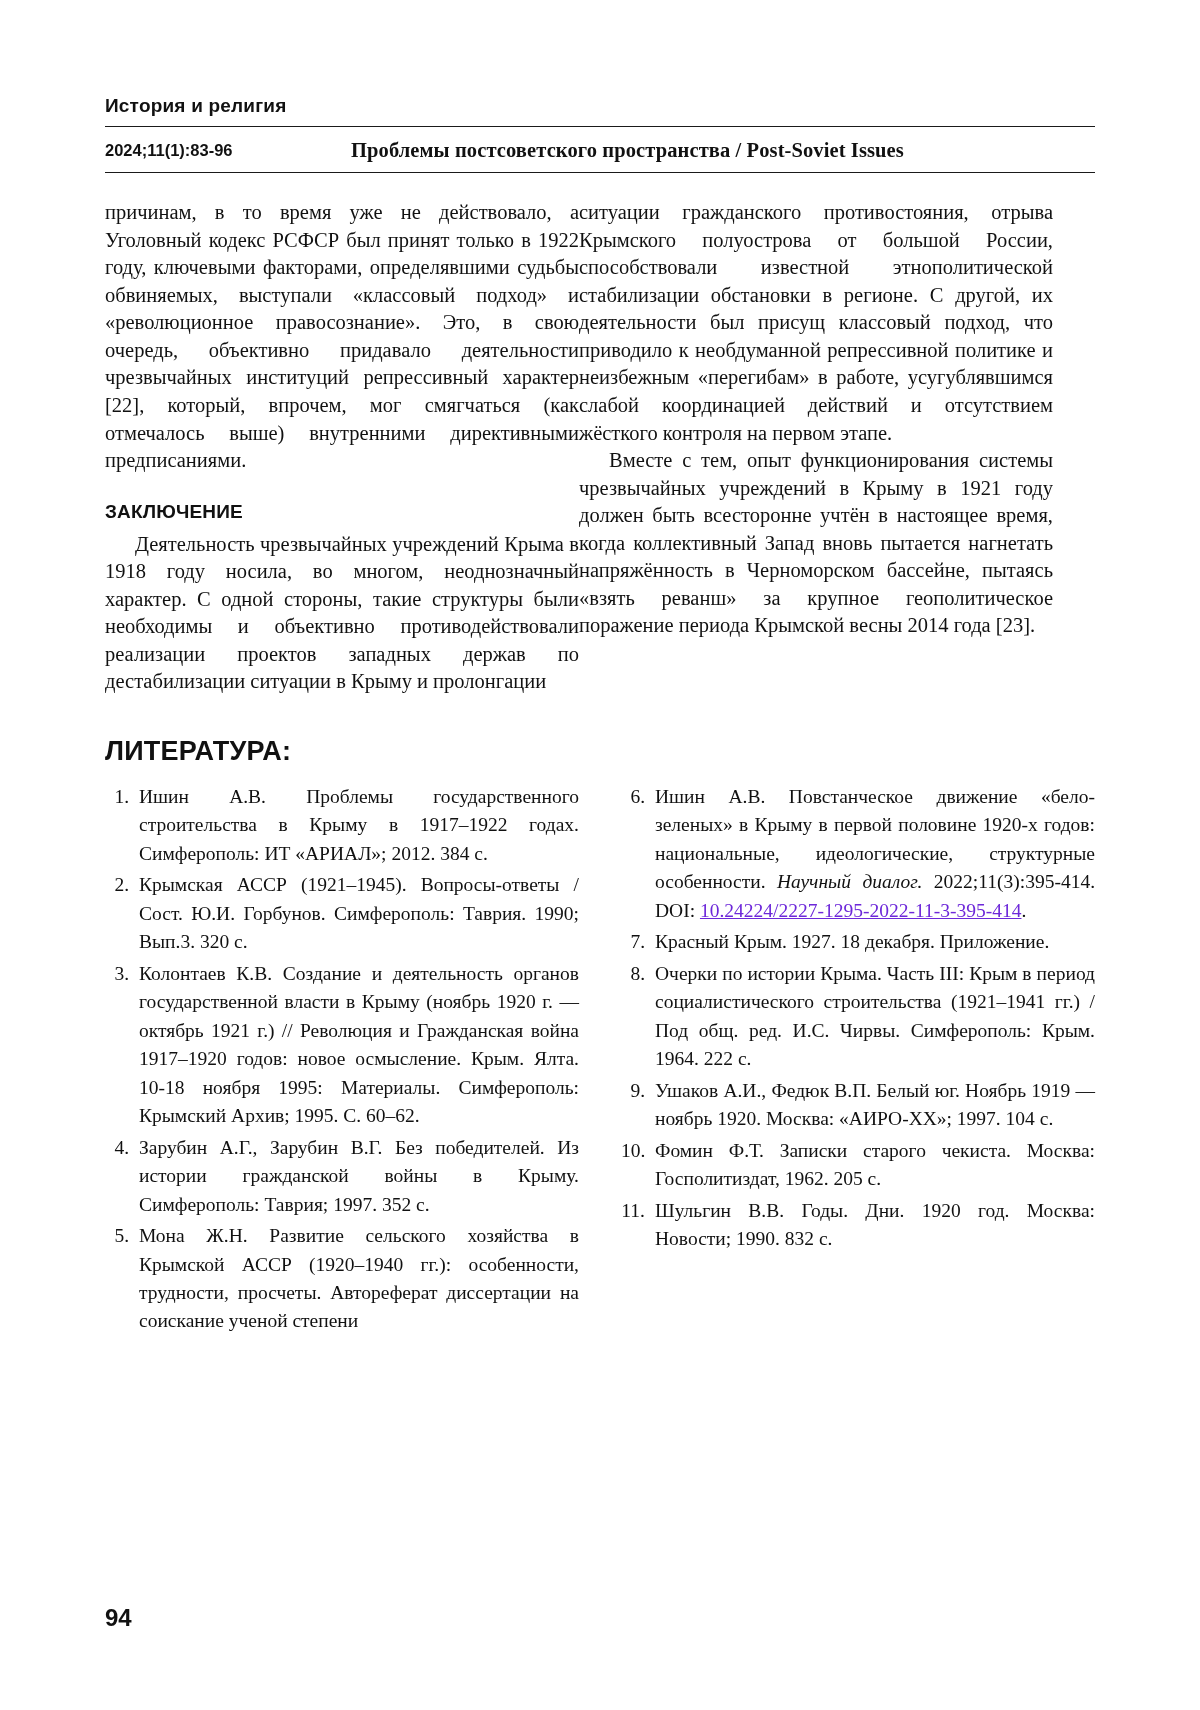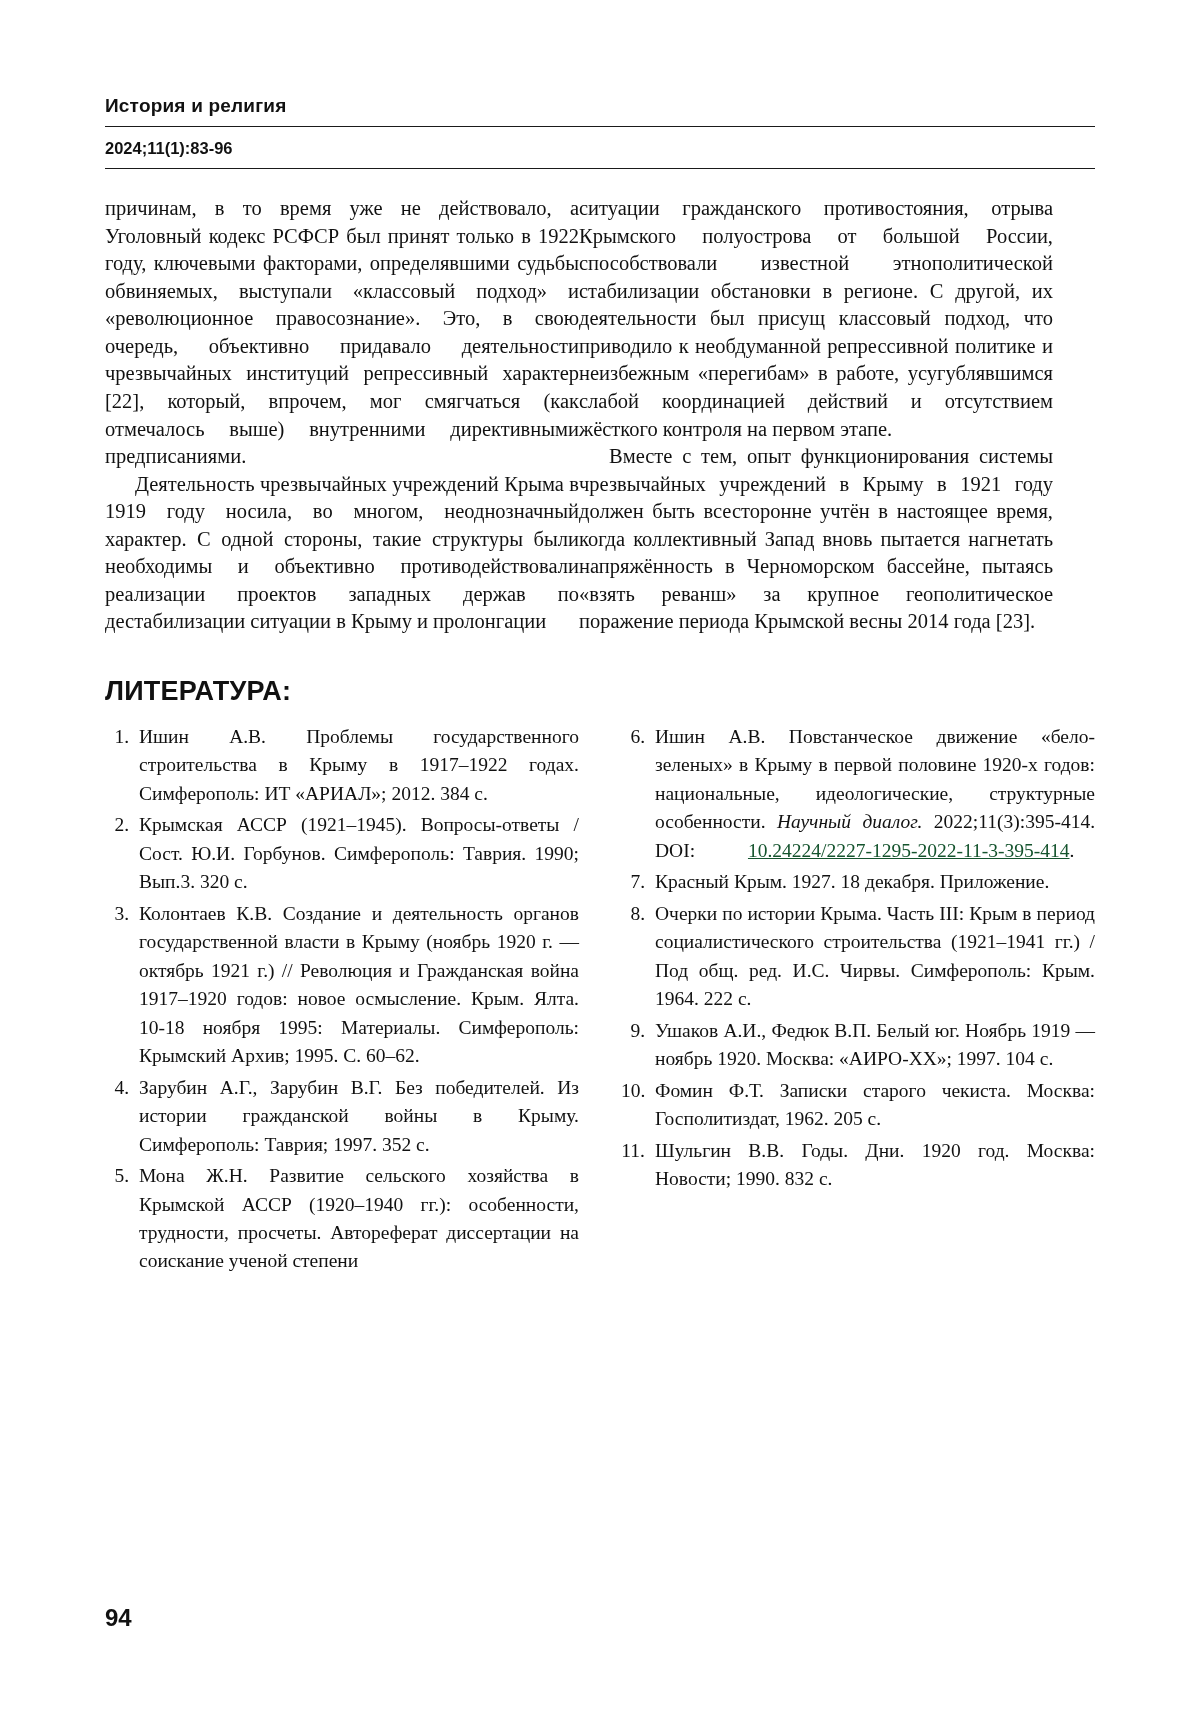--- a/index.html
+++ b/index.html
@@ -137,23 +137,22 @@
   }
   .ref-cont {
     display: flex;
     font-size: 19.5px;
     line-height: 1.46;
     margin-bottom: 3px;
   }
   .ref-cont .ref-num { visibility: hidden; }
   .ital { font-style: italic; }
   .doi-link {
-    color: #14532d;
+    color: #6d28d9;
     text-decoration: underline;
-    margin-left: 48px;
   }
 
   
   .folio {
     position: absolute;
     left: 105px;
     bottom: 78px;
     font-family: "Liberation Sans", sans-serif;
     font-weight: bold;
     font-size: 24px;
@@ -164,28 +163,30 @@
 <body>
 
 <div class="page">
 
   <div class="header">
     <div class="header-section">История и религия</div>
     <div class="header-rule"></div>
     <div class="header-row">
       <div class="header-issue">2024;11(1):83-96</div>
       <div class="header-divider"></div>
+      <div class="header-journal">Проблемы постсоветского пространства / Post-Soviet Issues</div>
     </div>
     <div class="header-rule-bottom"></div>
   </div>
 
   <div class="cols">
     <div class="col">
       <p class="body noindent">причинам, в то время уже не действовало, а Уголовный кодекс РСФСР был принят только в 1922 году, ключевыми факторами, определявшими судьбы обвиняемых, выступали «классовый подход» и «революционное правосознание». Это, в свою очередь, объективно придавало деятельности чрезвычайных институций репрессивный характер [22], который, впрочем, мог смягчаться (как отмечалось выше) внутренними директивными предписаниями.</p>
-      <p class="body">Деятельность чрезвычайных учреждений Крыма в 1919 году носила, во многом, неоднозначный характер. С одной стороны, такие структуры были необходимы и объективно противодействовали реализации проектов западных держав по дестабилизации ситуации в Крыму и пролонгации</p>
+      <h2 class="section">ЗАКЛЮЧЕНИЕ</h2>
+      <p class="body">Деятельность чрезвычайных учреждений Крыма в 1918 году носила, во многом, неоднозначный характер. С одной стороны, такие структуры были необходимы и объективно противодействовали реализации проектов западных держав по дестабилизации ситуации в Крыму и пролонгации</p>
     </div>
     <div class="col">
       <p class="body noindent">ситуации гражданского противостояния, отрыва Крымского полуострова от большой России, способствовали известной этнополитической стабилизации обстановки в регионе. С другой, их деятельности был присущ классовый подход, что приводило к необдуманной репрессивной политике и неизбежным «перегибам» в работе, усугублявшимся слабой координацией действий и отсутствием жёсткого контроля на первом этапе.</p>
       <p class="body">Вместе с тем, опыт функционирования системы чрезвычайных учреждений в Крыму в 1921 году должен быть всесторонне учтён в настоящее время, когда коллективный Запад вновь пытается нагнетать напряжённость в Черноморском бассейне, пытаясь «взять реванш» за крупное геополитическое поражение периода Крымской весны 2014 года [23].</p>
     </div>
   </div>
 
   <h2 class="reftitle">ЛИТЕРАТУРА:</h2>
   <div class="ref-cols">
     <div class="ref-col" id="ref-col-left">

